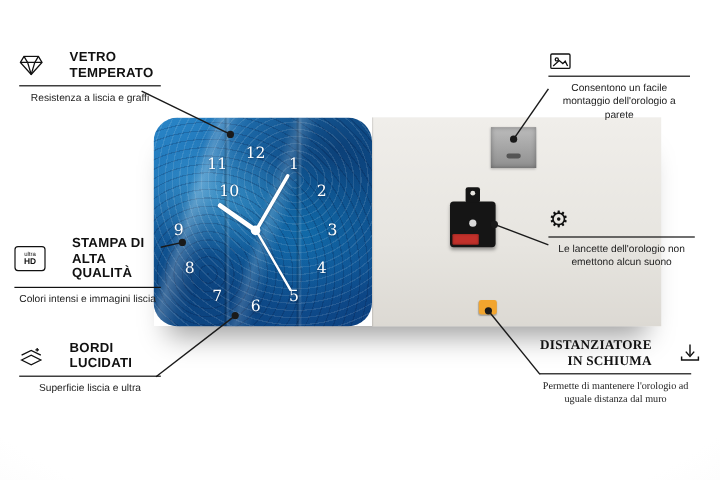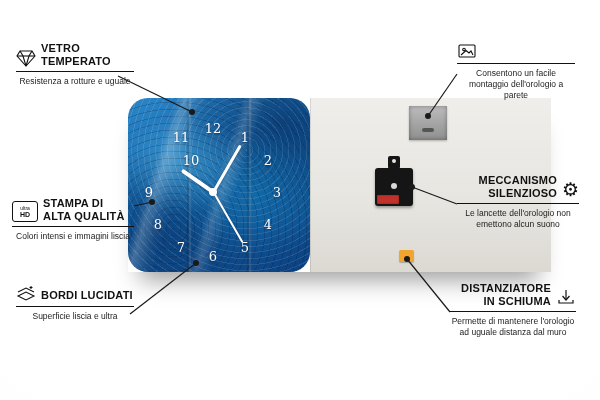--- a/index.html
+++ b/index.html
@@ -55,21 +55,21 @@
   .spacer{position:absolute;left:88px;top:152px;width:15px;height:12px;background:#f2a52e;border-radius:2px;
     box-shadow:0 1px 1px rgba(0,0,0,.25);}
 
   
   .overlay{position:absolute;left:0;top:0;z-index:6;pointer-events:none;}
   .overlay line{stroke:#1a1a1a;stroke-width:1.2;}
   .overlay circle{fill:#1a1a1a;}
 
   
   .callout{position:absolute;z-index:7;color:#111;}
-  .co-head{display:flex;align-items:flex-end;gap:5px;border-bottom:1.5px solid #111;padding-bottom:4px;}
+  .co-head{display:flex;align-items:center;gap:22px;border-bottom:1.5px solid #111;padding-bottom:4px;}
   .co-title{font-size:11px;font-weight:bold;line-height:1.15;letter-spacing:.2px;}
   .callout.right .co-title{text-align:right;flex:1;}
   .co-desc{margin-top:4px;font-size:8.5px;line-height:1.3;color:#222;text-align:center;}
   .ico{flex:0 0 auto;display:flex;align-items:center;justify-content:center;}
   .ico svg{display:block;}
   .uhd{width:24px;height:19px;border:1.5px solid #111;border-radius:3px;
     display:flex;flex-direction:column;align-items:center;justify-content:center;line-height:1;}
   .uhd .l1{font-size:5px;} .uhd .l2{font-size:7px;font-weight:bold;}
   .gear{font-size:19px;line-height:1;color:#111;}
 </style>
@@ -132,21 +132,21 @@
       <span class="ico">
         <svg width="20" height="17" viewBox="0 0 20 17" fill="none" stroke="#111" stroke-width="1.1">
           <path d="M4 1 L16 1 L19 6 L10 16 L1 6 Z"></path>
             <path d="M1 6 H19"></path>
             <path d="M4 1 L7 6 L10 16"></path>
             <path d="M16 1 L13 6 L10 16"></path>
         </svg>
       </span>
       <span class="co-title">VETRO TEMPERATO</span>
     </div>
-    <div class="co-desc">Resistenza a rotture e uguale</div>
+    <div class="co-desc">Resistenza a liscia e graffi</div>
   </div>
 
   <div class="callout left" style="left:12px;top:176px;width:122px;margin-top:21px;">
     <div class="co-head">
       <span class="ico">
         <span class="uhd">
           <span class="l1">ultra</span>
           <span class="l2">HD</span>
         </span>
       </span>
@@ -177,27 +177,26 @@
           <circle cx="7" cy="7.5" r="1.3"></circle>
           <path d="M4 13 L9 8.5 L12 11 L14 9 L16 13"></path>
         </svg>
       </span>
     </div>
     <div class="co-desc">Consentono un facile montaggio dell'orologio a parete</div>
   </div>
 
   <div class="callout right" style="left:457px;top:174px;width:122px;">
     <div class="co-head">
-      <span class="co-title">MECCANISMO SILENZIOSO</span>
       <span class="ico gear">⚙</span>
     </div>
     <div class="co-desc">Le lancette dell'orologio non emettono alcun suono</div>
   </div>
 
-  <div class="callout right" style="left:450px;top:282px;width:126px;">
+  <div class="callout right" style="left:450px;top:282px;width:126px;font-family:Liberation Serif, serif;">
     <div class="co-head">
       <span class="co-title">DISTANZIATORE IN SCHIUMA</span>
       <span class="ico">
         <svg width="20" height="18" viewBox="0 0 20 18" fill="none" stroke="#111" stroke-width="1.2">
           <path d="M10 1 V10"></path>
             <path d="M6.5 7 L10 11 L13.5 7"></path>
           <path d="M3 11 V14 H17 V11"></path>
         </svg>
       </span>
     </div>

